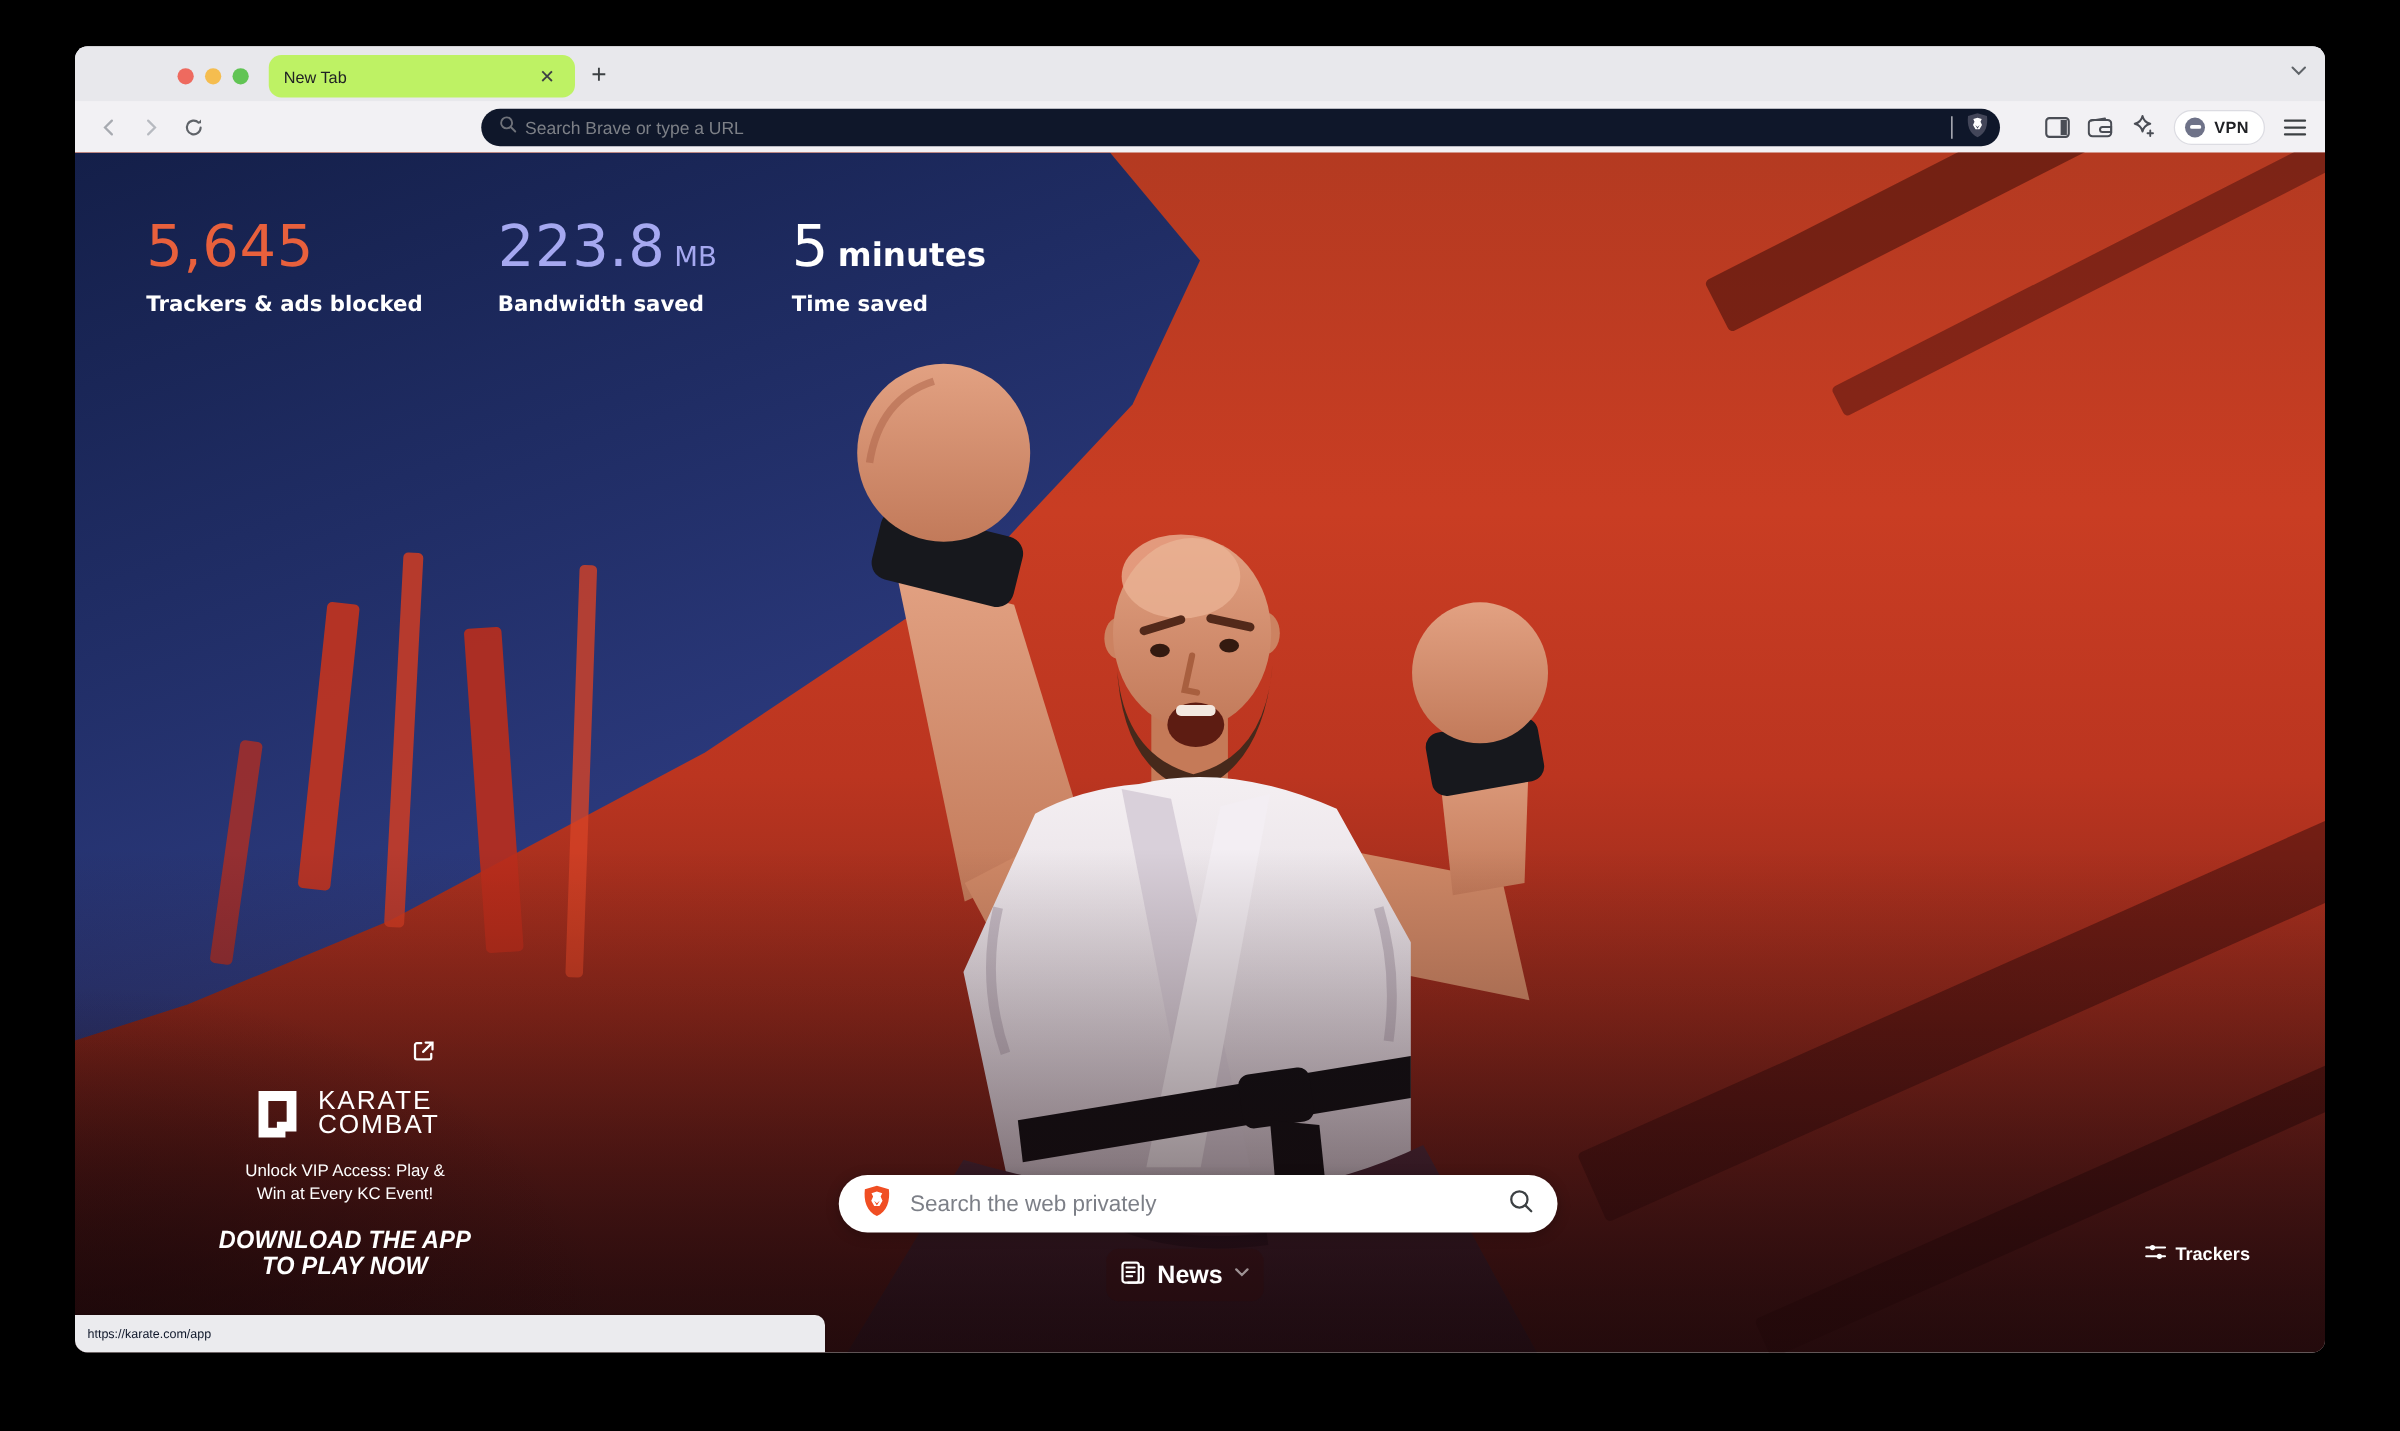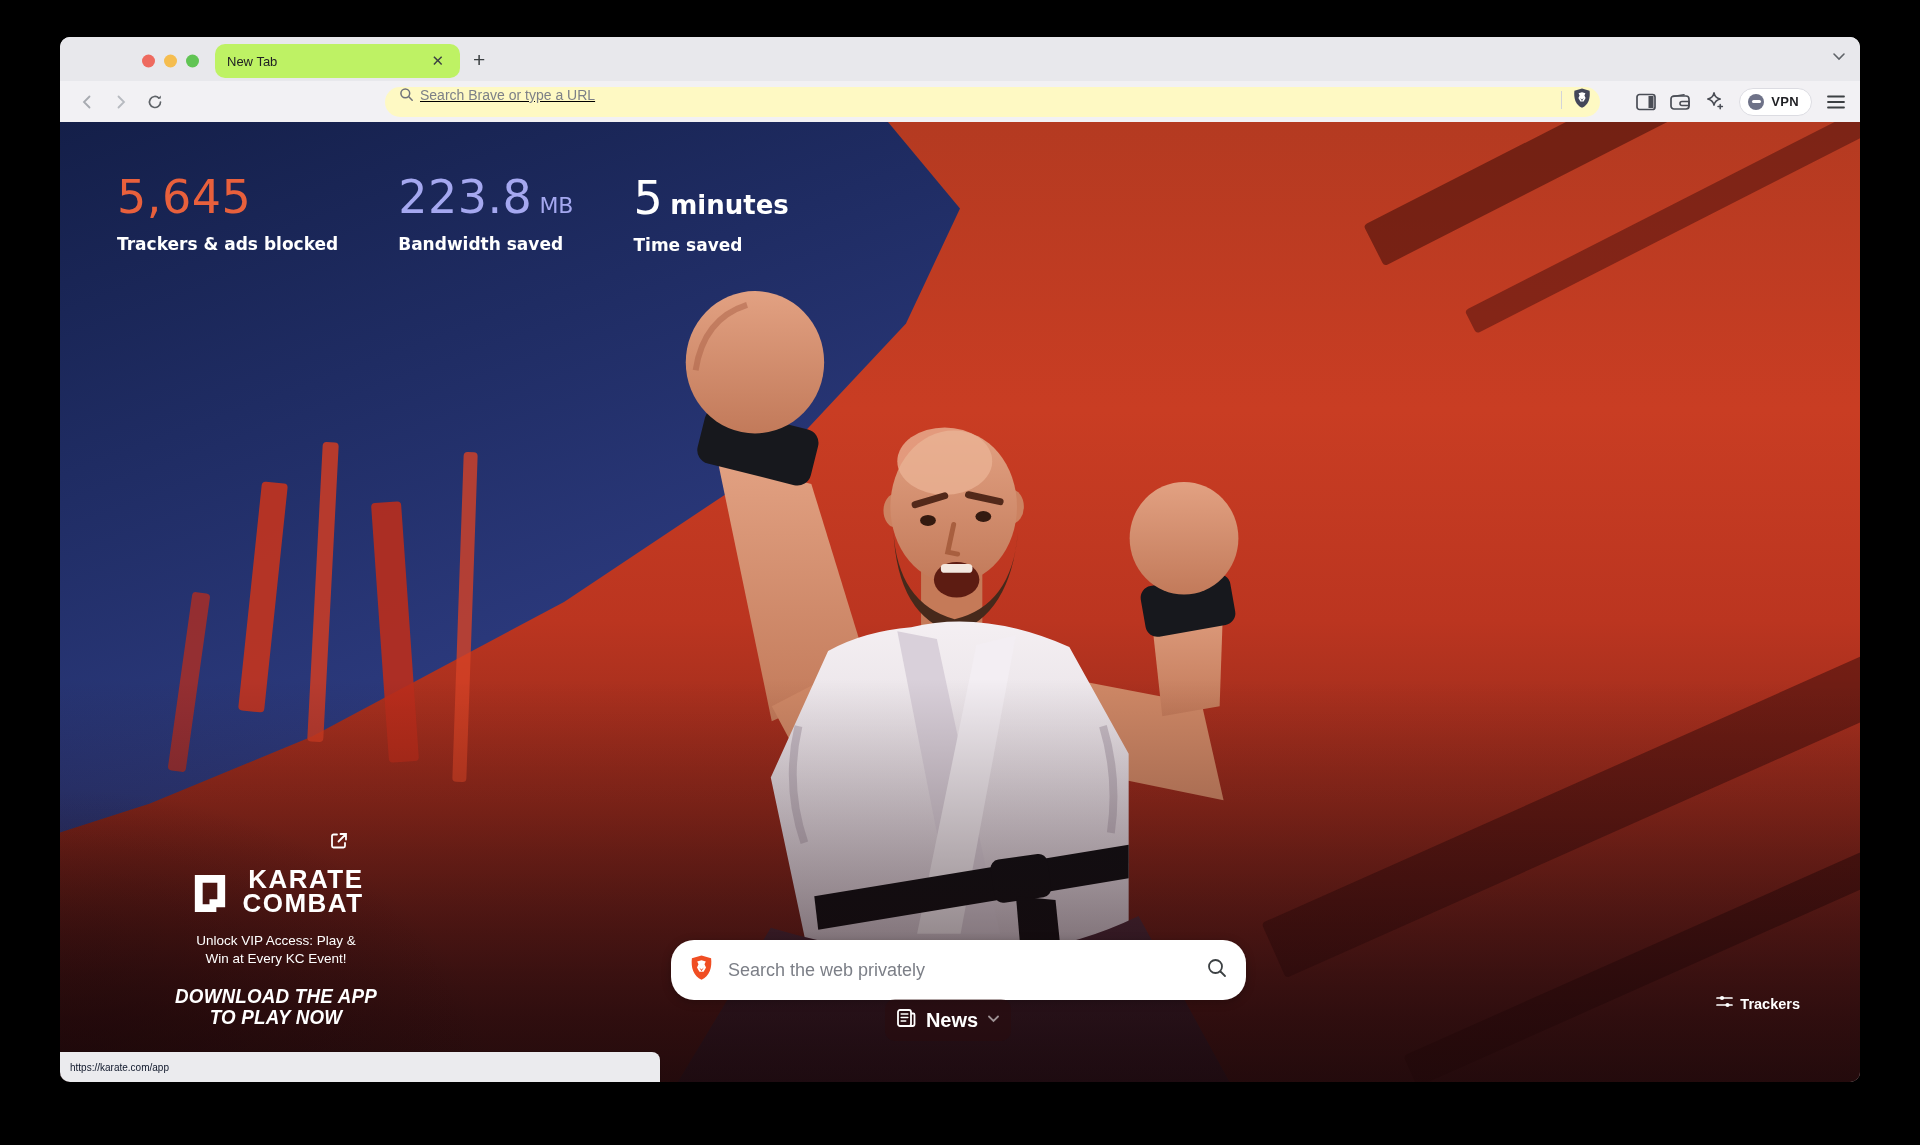--- a/index.html
+++ b/index.html
@@ -19,22 +19,22 @@
   .tab-title { font-size:13px; color:#202124; flex:1; }
   .tab-close { font-size:15px; color:#3c4043; cursor:default; padding:0 4px; }
   .newtab-btn { position:absolute; left:413px; top:9px; font-size:21px; color:#3c4043; line-height:28px; }
   .tabstrip-chevron { position:absolute; right:14px; top:12px; width:14px; height:14px; }
   .tabstrip-chevron svg, .icon14 svg { display:block; }
 
   
   .toolbar { position:relative; height:41px; background:#f2f1f4; display:flex; align-items:center; }
   .nav-ic { width:26px; height:26px; display:flex; align-items:center; justify-content:center; margin-left:8px; }
   .nav-ic:first-child { margin-left:14px; }
-  .addressbar { position:absolute; left:325px; top:6px; width:1215px; height:30px; background:#fef9c3;
-                border-radius:16px; display:flex; align-items:flex-start; padding:0 10px;text-decoration:underline; }
+  .addressbar { position:absolute; left:325px; top:6px; width:1215px; height:30px; background:#0f172a;
+                border-radius:16px; display:flex; align-items:center; padding:0 10px; }
   .ab-search { margin:0 6px 0 4px; }
   .ab-text { font-size:14px; color:#7d8087; }
   .ab-right { position:absolute; right:8px; display:flex; align-items:center; gap:10px; }
   .ab-divider { width:1px; height:18px; background:#d3d4d9; }
   .tb-right { position:absolute; right:0; top:0; height:41px; display:flex; align-items:center; gap:14px; padding-right:14px; }
   .vpn-pill { display:flex; align-items:center; gap:7px; background:#fff; border:1px solid #dcdce2;
               border-radius:15px; height:28px; padding:0 12px 0 8px; }
   .vpn-dot { width:16px; height:16px; border-radius:50%; background:#6e7288; position:relative; }
   .vpn-dot::after { content:""; position:absolute; left:3.5px; top:6.5px; width:9px; height:3px; background:#fff; border-radius:2px; }
   .vpn-label { font-size:13px; color:#1f2024; font-weight:600; letter-spacing:.3px; }
@@ -68,28 +68,28 @@
   .stat .unit  { font-size:22px; font-weight:500; font-family:"DejaVu Sans", sans-serif;margin-top:20px; }
   .stat .label { margin-top:10px; font-size:17px; font-weight:600; color:#fff; font-family:"DejaVu Sans", sans-serif; }
   .v-orange { color:#e8603c; } .v-lav { color:#a5a8f0; } .v-white { color:#fff; }
   .stat3 .unit { font-size:26px; font-weight:600; color:#fff; }
 
   
   .sponsor { position:absolute; left:46px; top:690px; width:340px; text-align:center; color:#fff; }
   .ext-link { position:absolute; right:96px; top:18px; width:22px; height:22px; }
   .kc-logo { display:flex; align-items:center; justify-content:center; gap:10px; margin-top:56px; }
   .kc-mark { width:44px; height:44px; }
-  .kc-text { text-align:right; font-weight:700; font-size:26px; line-height:.92; letter-spacing:1.5px;
+  .kc-text { text-align:left; font-weight:400; font-size:21px; line-height:.92; letter-spacing:1.5px;
              font-family:"Liberation Sans", sans-serif; }
   .kc-tagline { margin-top:16px; font-size:13.5px; line-height:1.35; font-weight:400; }
   .kc-cta { margin-top:18px; font-size:20px; line-height:1.05; font-weight:800; font-style:italic;
             letter-spacing:.2px; transform:scaleX(.94); }
 
   
-  .websearch { position:absolute; left:611px; top:818px; width:575px; height:60px; background:#fff;
+  .websearch { position:absolute; left:611px; top:818px; width:575px; height:46px; background:#fff;
                border-radius:23px; display:flex; align-items:center; padding:0 18px; box-shadow:0 2px 10px rgba(0,0,0,.25); }
   .ws-text { font-size:18px; color:#7c7f87; margin-left:14px; flex:1; }
   .news-btn { position:absolute; left:825px; top:877px; width:126px; height:42px; border-radius:10px;
               background:rgba(46,10,10,.38); display:flex; align-items:center; justify-content:center; gap:9px; }
   .news-label { color:#fff; font-size:20px; font-weight:700; }
   .customize { position:absolute; right:60px; top:872px; display:flex; align-items:center; gap:7px; color:#fff; }
   .customize-label { font-size:14.5px; font-weight:700; }
 
   
   .statusbar { position:absolute; left:0; bottom:0; width:600px; height:30px; background:#ebebee;

